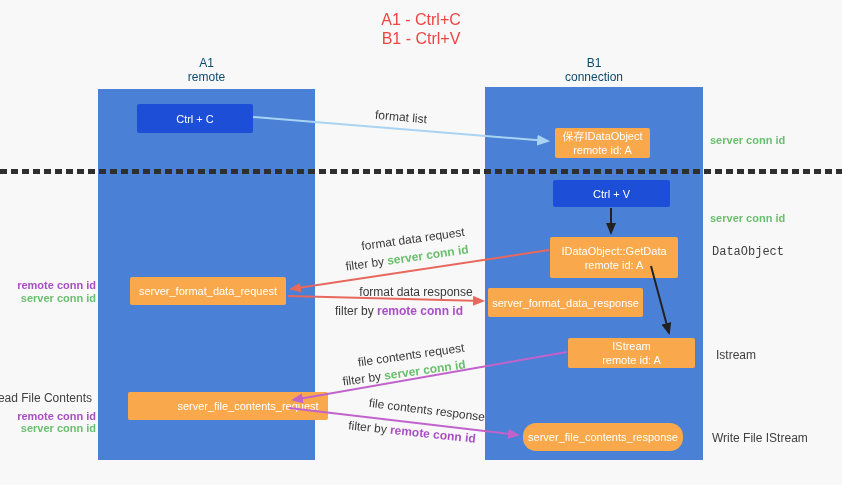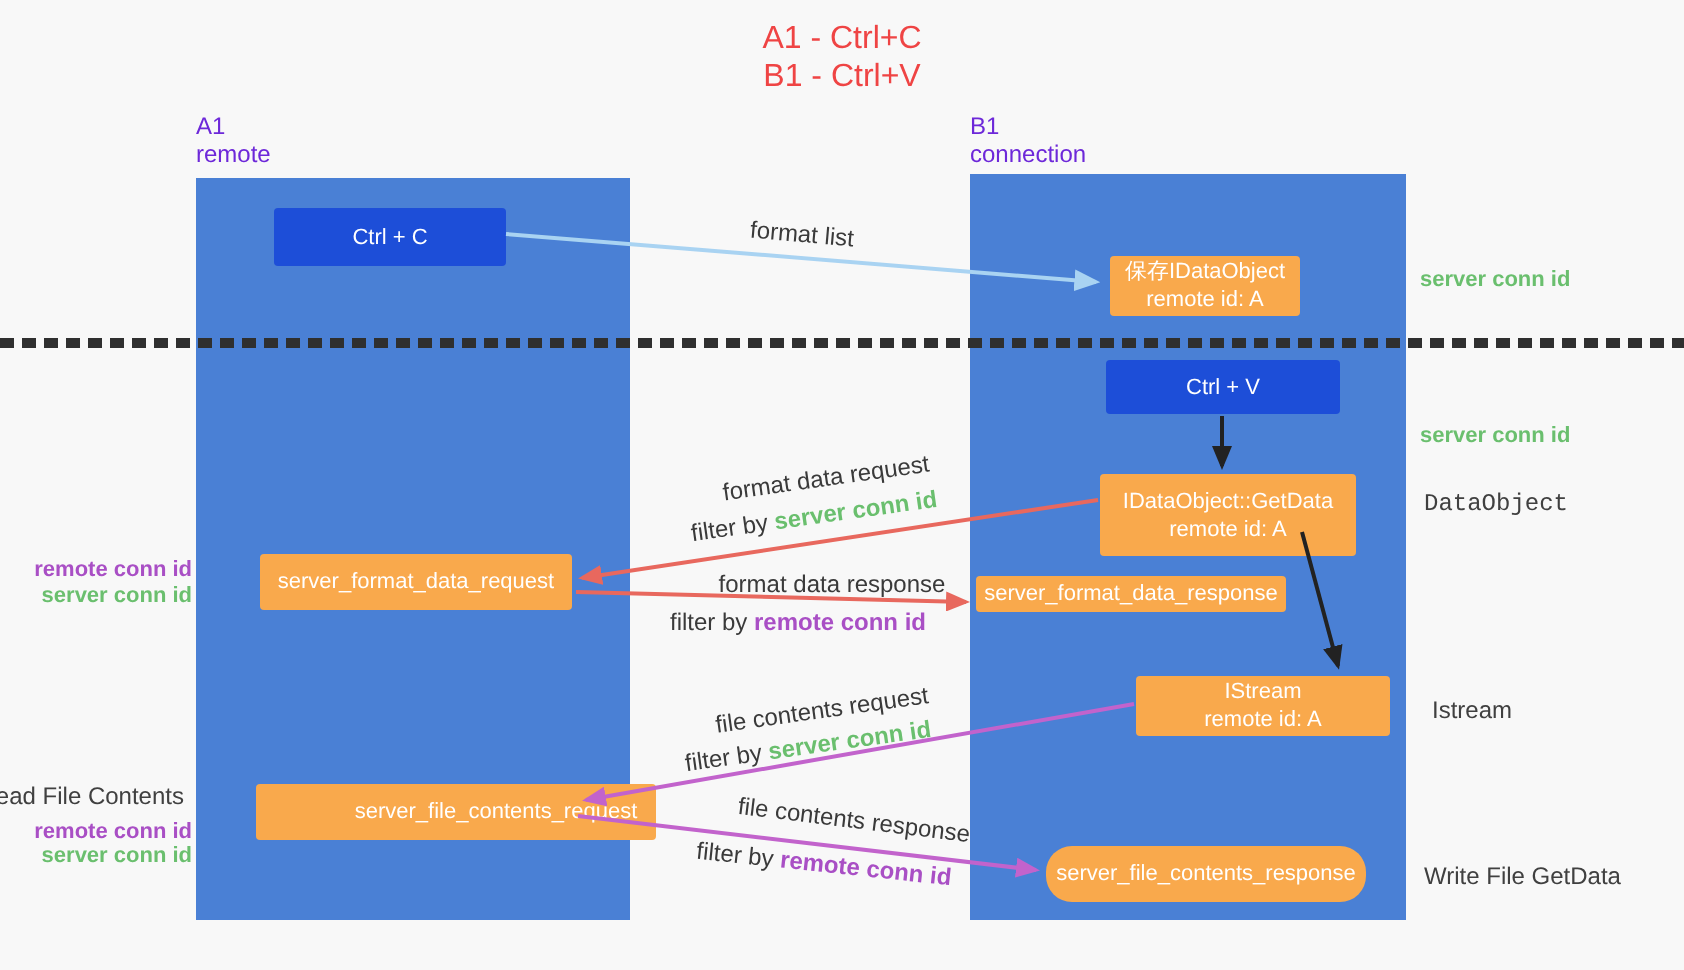--- a/index.html
+++ b/index.html
@@ -22,23 +22,24 @@
     font-size: 16px;
     line-height: 19px;
     color: #ef4444;
   }
   .col {
     position: absolute;
     background: #4a80d5;
   }
   .col-header {
     position: absolute;
+    text-align: center;
     font-size: 12px;
     line-height: 14px;
-    color: #6d28d9;
+    color: #0c4a6e;
   }
   .divider {
     position: absolute;
     left: 0; top: 169px;
     width: 842px; height: 5px;
     background: repeating-linear-gradient(90deg, #2f2f2f 0 7px, transparent 7px 11px);
   }
   .node {
     position: absolute;
     display: flex;
@@ -115,21 +116,21 @@
 
   <div class="node orange" style="left:550px; top:237px; width:128px; height:41px;">
     <div>IDataObject::GetData</div>
     <div>remote id: A</div>
   </div>
 
   <div class="node orange" style="left:130px; top:277px; width:156px; height:28px;">
     <div>server_format_data_request</div>
   </div>
 
-  <div class="node orange" style="left:488px; top:288px; width:155px; height:18px;">
+  <div class="node orange" style="left:488px; top:288px; width:155px; height:29px;">
     <div>server_format_data_response</div>
   </div>
 
   <div class="node orange" style="left:568px; top:338px; width:127px; height:30px;">
     <div>IStream</div>
     <div>remote id: A</div>
   </div>
 
   <div class="node orange" style="left:128px; top:392px; width:160px; height:28px;padding-left:40px;">
     <div>server_file_contents_request</div>
@@ -158,21 +159,21 @@
 
   <div class="flow-label" style="left:427px; top:410px; transform:translate(-50%,-50%) rotate(7deg);">file contents response</div>
   <div class="flow-label" style="left:412px; top:432px; transform:translate(-50%,-50%) rotate(6deg);">
     <span>filter by </span><span class="purple-text">remote conn id</span>
   </div>
 
   <div class="side-label green-text" style="left:710px; top:134px;">server conn id</div>
   <div class="side-label green-text" style="left:710px; top:212px;">server conn id</div>
   <div class="side-label gray-text" style="left:712px; top:246px;font-family:Liberation Mono, monospace;">DataObject</div>
   <div class="side-label gray-text" style="left:716px; top:349px;">Istream</div>
-  <div class="side-label gray-text" style="left:712px; top:432px;">Write File GetData</div>
+  <div class="side-label gray-text" style="left:712px; top:432px;">Write File IStream</div>
 
   <div class="side-label left-col-labels purple-text" style="right:746px; top:279px;">remote conn id</div>
   <div class="side-label left-col-labels green-text" style="right:746px; top:292px;">server conn id</div>
   <div class="side-label left-col-labels gray-text" style="right:750px; top:392px;">Read File Contents</div>
   <div class="side-label left-col-labels purple-text" style="right:746px; top:410px;">remote conn id</div>
   <div class="side-label left-col-labels green-text" style="right:746px; top:422px;">server conn id</div>
 
   <svg class="overlay" width="842" height="485" viewBox="0 0 842 485">
     <defs>
       <marker id="ah-blue" viewBox="0 0 12 10" refX="10" refY="5" markerWidth="13" markerHeight="11" markerUnits="userSpaceOnUse" orient="auto">

